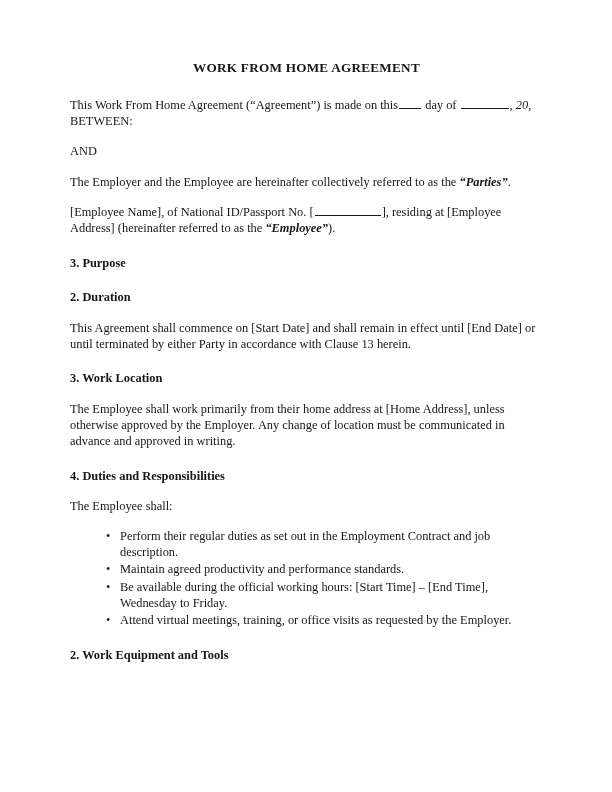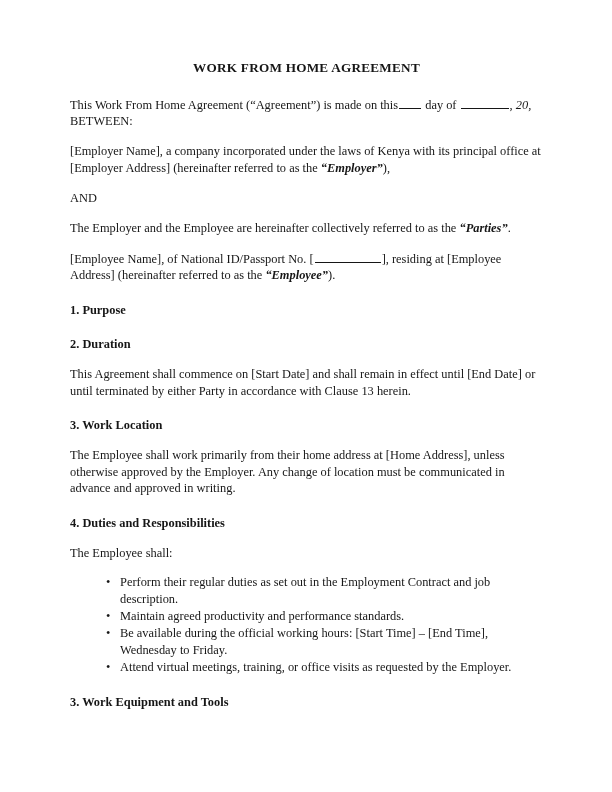--- a/index.html
+++ b/index.html
@@ -106,41 +106,40 @@
 </head>
 <body>
 
 <div class="page">
   <div class="content">
 
     <div class="doc-title">WORK FROM HOME AGREEMENT</div>
 
     <p class="para"><span>This Work From Home Agreement (“Agreement”) is made on this</span><span class="blank-short"></span> <span>day of</span> <span class="blank-med"></span><span>, </span><span class="emph-it">20</span><span class="emph-it">,</span><br><span>BETWEEN:</span></p>
 
-    <p class="para"><span>[Employer Name], a company incorporated under the laws of Kenya with its principal office at [Employer Address] (hereinafter referred to as the </span><span class="term">“Employer”</span><span>),</span></p>
 
     <p class="para">AND</p>
 
     <p class="para"><span>The Employer and the Employee are hereinafter collectively referred to as the </span><span class="term">“Parties”</span><span>.</span></p>
 
     <p class="para"><span>[Employee Name], of National ID/Passport No. [</span><span class="blank-brkt"></span><span>], residing at [Employee Address] (hereinafter referred to as the </span><span class="term">“Employee”</span><span>).</span></p>
 
-    <div class="sec-head spaced">1. Purpose</div>
+    <div class="sec-head spaced">3. Purpose</div>
 
     <div class="sec-head spaced">2. Duration</div>
     <p class="para">This Agreement shall commence on [Start Date] and shall remain in effect until [End Date] or until terminated by either Party in accordance with Clause 13 herein.</p>
 
     <div class="sec-head spaced">3. Work Location</div>
     <p class="para">The Employee shall work primarily from their home address at [Home Address], unless otherwise approved by the Employer. Any change of location must be communicated in advance and approved in writing.</p>
 
     <div class="sec-head spaced">4. Duties and Responsibilities</div>
     <p class="para tight">The Employee shall:</p>
     <ul class="bullets">
       <li>Perform their regular duties as set out in the Employment Contract and job description.</li>
       <li>Maintain agreed productivity and performance standards.</li>
       <li>Be available during the official working hours: [Start Time] – [End Time], Wednesday to Friday.</li>
       <li>Attend virtual meetings, training, or office visits as requested by the Employer.</li>
     </ul>
 
-    <div class="sec-head spaced">3. Work Equipment and Tools</div>
+    <div class="sec-head spaced">2. Work Equipment and Tools</div>
 
   </div>
 </div>
 
 </body></html>

